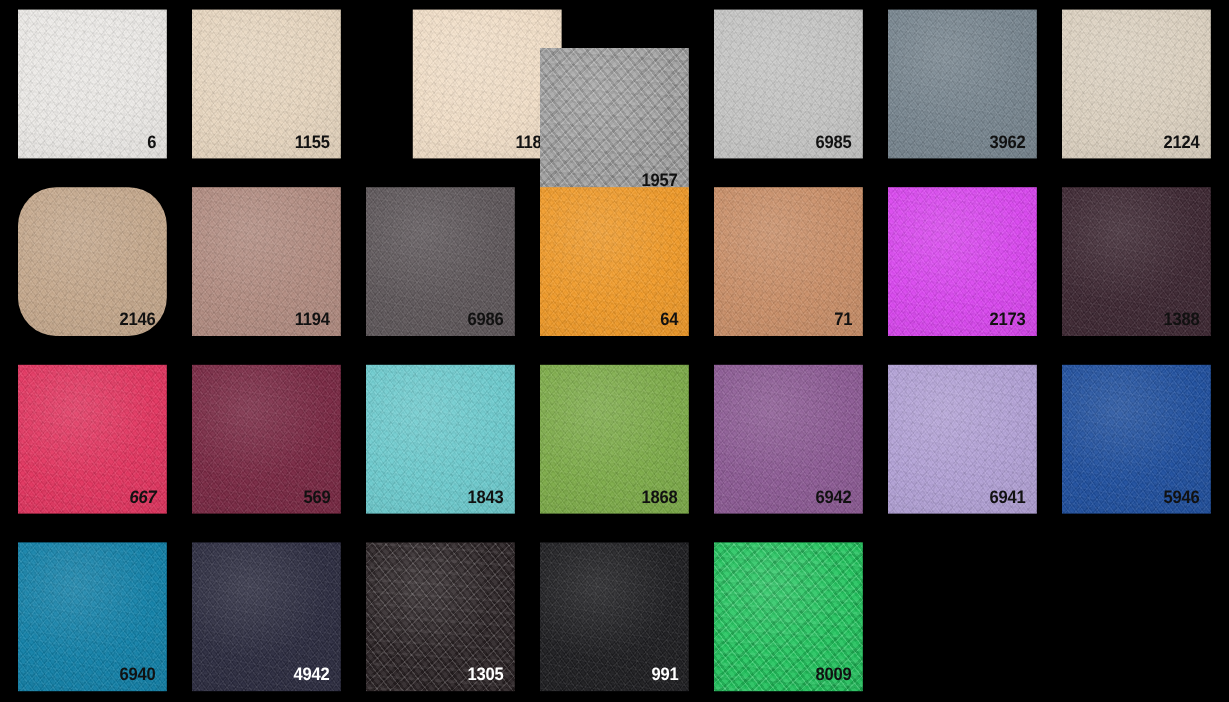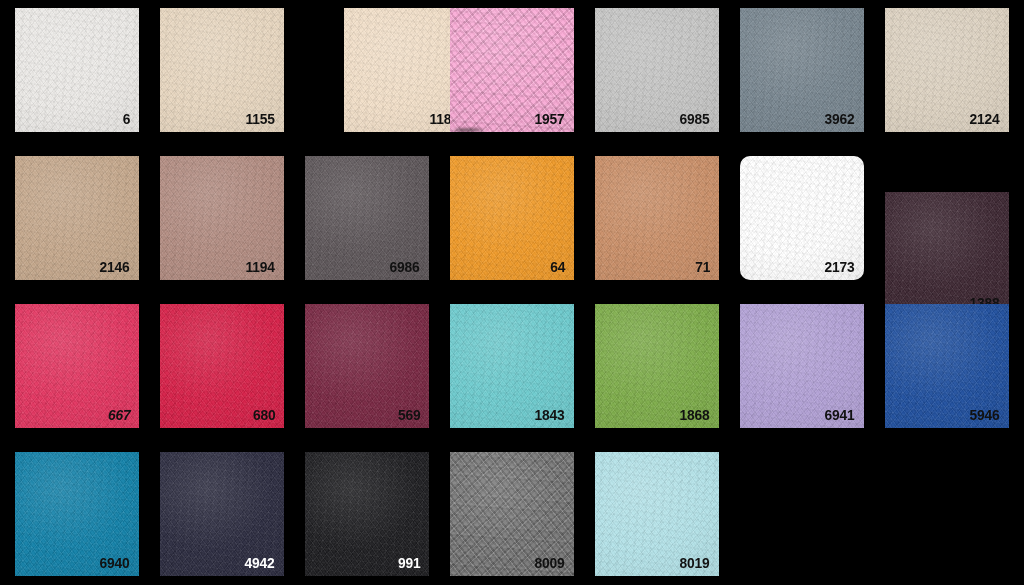--- a/index.html
+++ b/index.html
@@ -141,42 +141,42 @@
     <div class="swatch" style="background-color: rgb(232, 215, 192);">
       <div class="grain"></div>
       <div class="shade"></div>
       <div class="code" style="color: rgb(17, 17, 17);">1155</div>
     </div>
     <div class="swatch" style="background-color: rgb(242, 223, 200); margin-left: 39px;">
       <div class="grain"></div>
       <div class="shade"></div>
       <div class="code" style="color: rgb(17, 17, 17);">1182</div>
     </div>
-    <div class="swatch coarse" style="background-color: #f9a8d4;">
+    <div class="swatch coarse" style="background-color: #a3a3a3; margin-top: 32px;">
       <div class="grain"></div>
       <div class="shade"></div>
       <div class="blemish"></div>
       <div class="code" style="color: rgb(17, 17, 17);">1957</div>
     </div>
     <div class="swatch" style="background-color: rgb(198, 198, 197);">
       <div class="grain"></div>
       <div class="shade"></div>
       <div class="code" style="color: rgb(17, 17, 17);">6985</div>
     </div>
     <div class="swatch" style="background-color: rgb(119, 133, 143);">
       <div class="grain"></div>
       <div class="shade"></div>
       <div class="code" style="color: rgb(17, 17, 17);">3962</div>
     </div>
     <div class="swatch" style="background-color: rgb(221, 210, 193);">
       <div class="grain"></div>
       <div class="shade"></div>
       <div class="code" style="color: rgb(17, 17, 17);">2124</div>
     </div>
-    <div class="swatch" style="background-color: rgb(197, 168, 140);">
+    <div class="swatch" style="background-color: rgb(197, 168, 140); border-radius: 32px;">
       <div class="grain"></div>
       <div class="shade"></div>
       <div class="code" style="color: rgb(17, 17, 17);">2146</div>
     </div>
     <div class="swatch" style="background-color: rgb(178, 140, 129);">
       <div class="grain"></div>
       <div class="shade"></div>
       <div class="code" style="color: rgb(17, 17, 17);">1194</div>
     </div>
     <div class="swatch" style="background-color: rgb(93, 86, 89); text-decoration: underline;">
@@ -187,83 +187,83 @@
     <div class="swatch" style="background-color: rgb(240, 154, 40); text-align: right;">
       <div class="grain"></div>
       <div class="shade"></div>
       <div class="code" style="color: rgb(17, 17, 17);">64</div>
     </div>
     <div class="swatch" style="background-color: rgb(202, 143, 104);">
       <div class="grain"></div>
       <div class="shade"></div>
       <div class="code" style="color: rgb(17, 17, 17);">71</div>
     </div>
-    <div class="swatch" style="background-color: #ffffff; border-radius: 10px;">
+    <div class="swatch" style="background-color: #d946ef;">
       <div class="grain"></div>
       <div class="shade"></div>
       <div class="code" style="color: rgb(17, 17, 17);">2173</div>
     </div>
-    <div class="swatch" style="background-color: rgb(60, 38, 49); margin-top: 36px;">
+    <div class="swatch" style="background-color: rgb(60, 38, 49);">
       <div class="grain"></div>
       <div class="shade"></div>
       <div class="code" style="color: rgb(17, 17, 17);">1388</div>
     </div>
     <div class="swatch" style="background-color: rgb(226, 52, 95); font-style: italic;">
       <div class="grain"></div>
       <div class="shade"></div>
       <div class="code" style="color: rgb(17, 17, 17);">667</div>
     </div>
-    <div class="swatch" style="background-color: rgb(214, 31, 71);">
-      <div class="grain"></div>
-      <div class="shade"></div>
-      <div class="code" style="color: rgb(17, 17, 17);">680</div>
-    </div>
     <div class="swatch" style="background-color: rgb(120, 39, 66);">
       <div class="grain"></div>
       <div class="shade"></div>
       <div class="code" style="color: rgb(17, 17, 17);">569</div>
     </div>
     <div class="swatch" style="background-color: rgb(109, 203, 206);">
       <div class="grain"></div>
       <div class="shade"></div>
       <div class="code" style="color: rgb(17, 17, 17);">1843</div>
     </div>
     <div class="swatch" style="background-color: rgb(125, 172, 73);">
       <div class="grain"></div>
       <div class="shade"></div>
       <div class="code" style="color: rgb(17, 17, 17);">1868</div>
     </div>
+    <div class="swatch" style="background-color: rgb(140, 90, 148);">
+      <div class="grain"></div>
+      <div class="shade"></div>
+      <div class="code" style="color: rgb(17, 17, 17);">6942</div>
+    </div>
     <div class="swatch" style="background-color: rgb(178, 161, 214);">
       <div class="grain"></div>
       <div class="shade"></div>
       <div class="code" style="color: rgb(17, 17, 17);">6941</div>
     </div>
     <div class="swatch" style="background-color: rgb(31, 79, 158);">
       <div class="grain"></div>
       <div class="shade"></div>
       <div class="code" style="color: rgb(17, 17, 17);">5946</div>
     </div>
     <div class="swatch" style="background-color: rgb(17, 128, 168);">
       <div class="grain"></div>
       <div class="shade"></div>
       <div class="code" style="color: rgb(17, 17, 17);">6940</div>
     </div>
     <div class="swatch" style="background-color: rgb(43, 43, 63);">
       <div class="grain"></div>
       <div class="shade"></div>
       <div class="code light" style="color: rgb(255, 255, 255);">4942</div>
     </div>
+    <div class="swatch coarse" style="background-color: rgb(42, 34, 36);">
+      <div class="grain"></div>
+      <div class="shade"></div>
+      <div class="code light" style="color: rgb(255, 255, 255);">1305</div>
+    </div>
     <div class="swatch" style="background-color: rgb(29, 29, 32);">
       <div class="grain"></div>
       <div class="shade"></div>
       <div class="code light" style="color: rgb(255, 255, 255);">991</div>
     </div>
-    <div class="swatch coarse" style="background-color: #737373;">
+    <div class="swatch coarse" style="background-color: #22c55e;">
       <div class="grain"></div>
       <div class="shade"></div>
       <div class="code" style="color: rgb(17, 17, 17);">8009</div>
     </div>
-    <div class="swatch" style="background-color: rgb(179, 226, 232);">
-      <div class="grain"></div>
-      <div class="shade"></div>
-      <div class="code" style="color: rgb(17, 17, 17);">8019</div>
-    </div>
   </div>
 
 </body></html>

